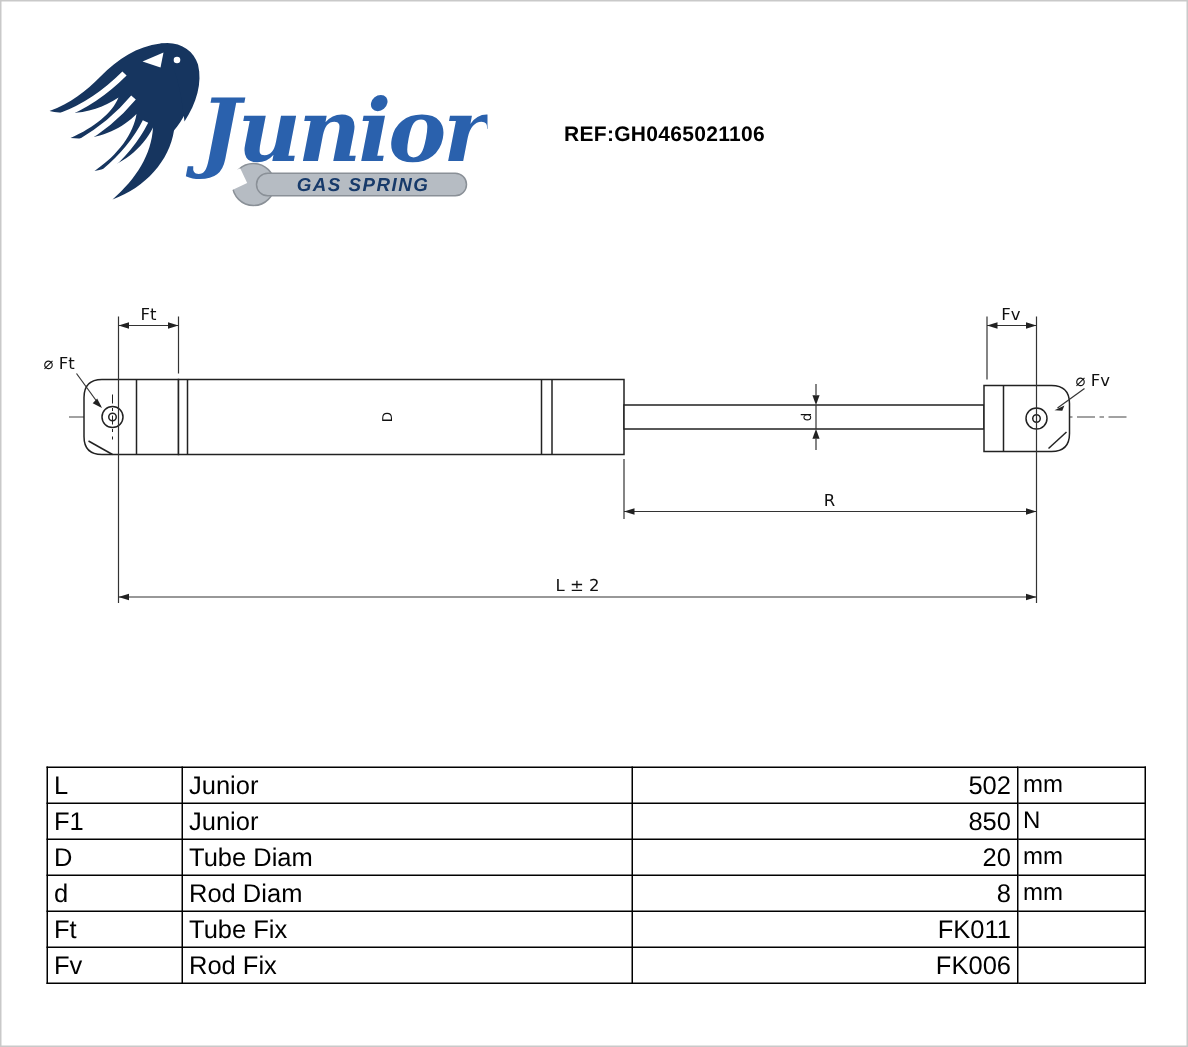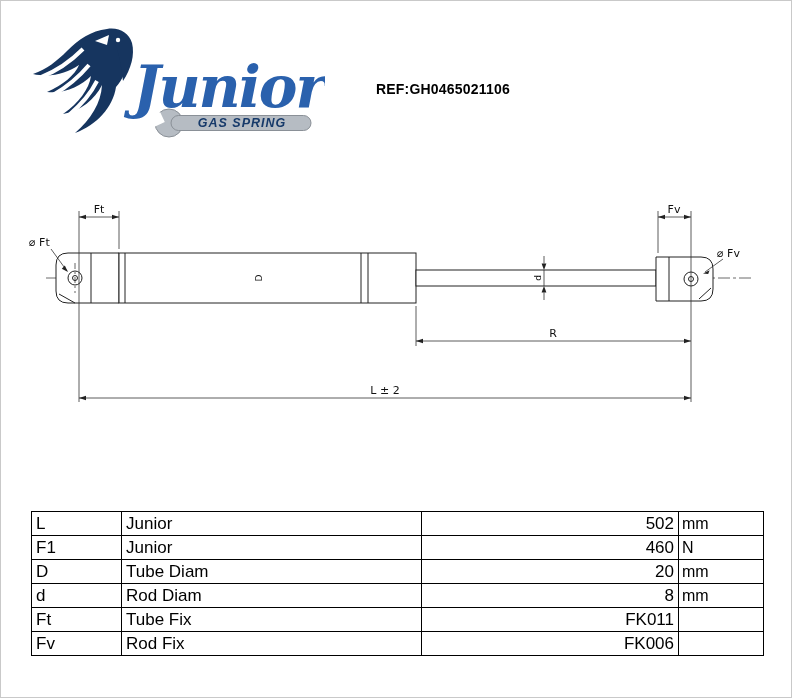--- a/index.html
+++ b/index.html
@@ -157,21 +157,21 @@
     <tbody>
       <tr>
         <td class="c-sym">L</td>
         <td class="c-name">Junior</td>
         <td class="c-val">502</td>
         <td class="c-unit">mm</td>
       </tr>
       <tr>
         <td class="c-sym">F1</td>
         <td class="c-name">Junior</td>
-        <td class="c-val">460</td>
+        <td class="c-val">850</td>
         <td class="c-unit">N</td>
       </tr>
       <tr>
         <td class="c-sym">D</td>
         <td class="c-name">Tube Diam</td>
         <td class="c-val">20</td>
         <td class="c-unit">mm</td>
       </tr>
       <tr>
         <td class="c-sym">d</td>

